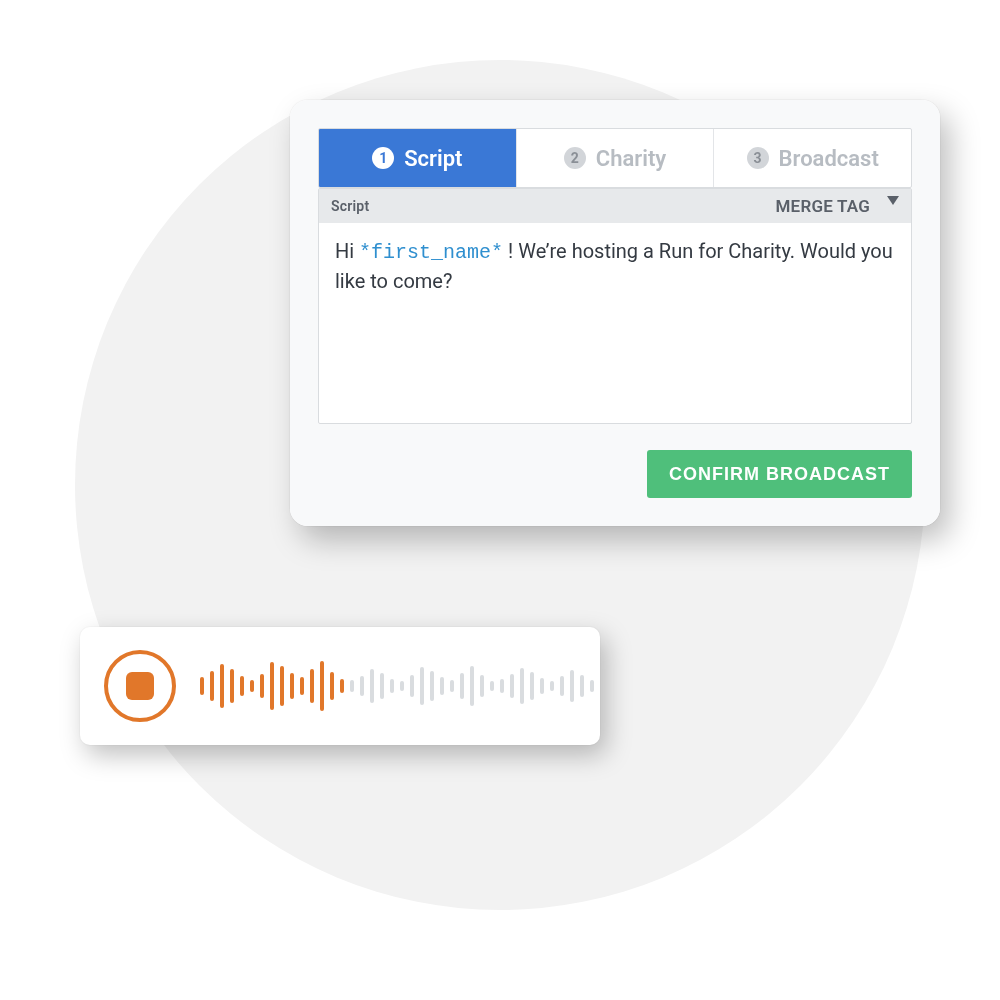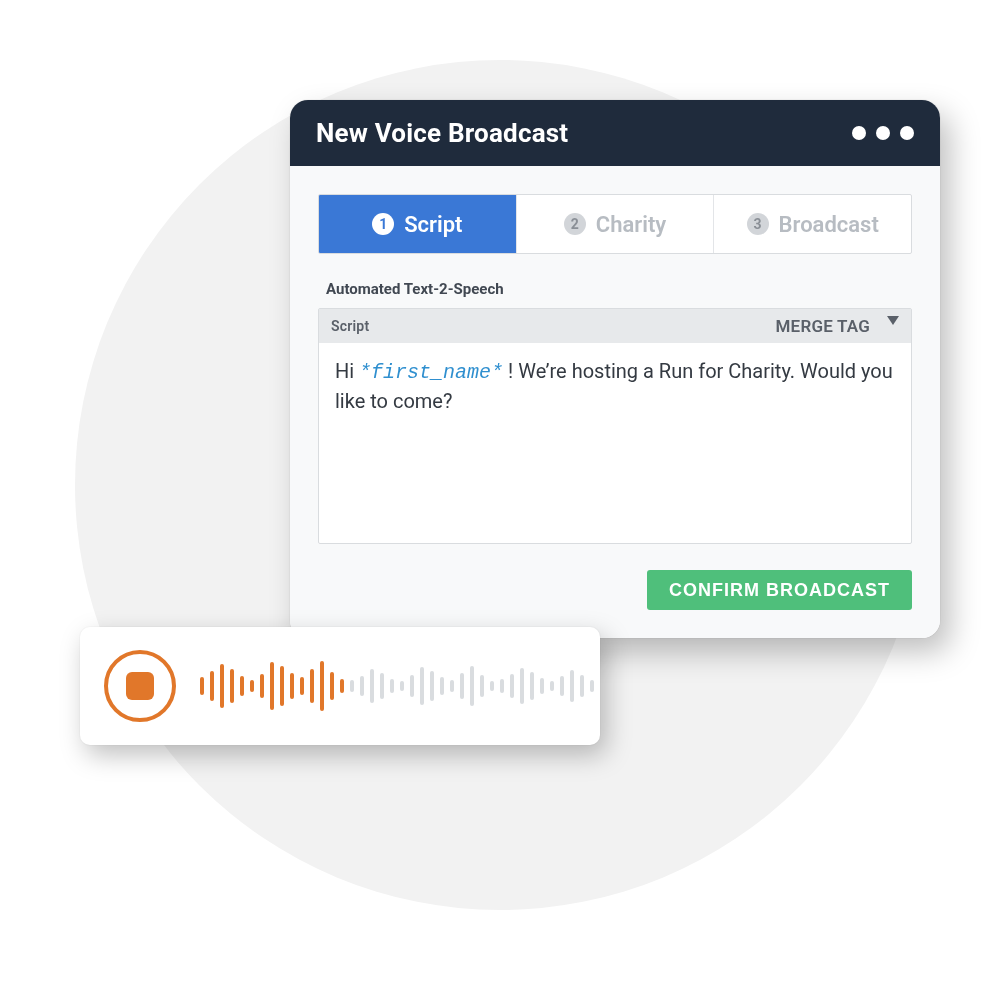--- a/index.html
+++ b/index.html
@@ -132,35 +132,34 @@
   }
   .editor-content {
     padding: 14px 16px 16px 16px;
     min-height: 200px;
     font-size: 20px;
     line-height: 1.45;
     color: #343a42;
   }
   .merge-var {
     font-family: "Courier New", monospace;
-    font-style: italic;
     color: #2f8fcf;
     margin-top: 43px;
   }
 
   .action-row {
     display: flex;
     justify-content: flex-end;
     margin-top: 26px;
   }
   .confirm-btn {
     background: #4fbf7b;
     color: #ffffff;
     border: none;
-    height: 40px;
+    height: 48px;
     padding: 0 22px;
     font-size: 18px;
     font-weight: 800;
     letter-spacing: 1px;
     border-radius: 3px;
     cursor: pointer;
   }
 
   
   .rec-card {
@@ -204,47 +203,38 @@
     background: #d9dcdf;
   }
   .waveform .bar.pl { background: #e1772a; }
 </style>
 </head>
 <body>
 
 <div class="bg-circle"></div>
 
 <div class="window">
-  <div class="titlebar">
-    <h1>New Voice Broadcast</h1>
-    <div class="dots">
-      <span class="dot"></span>
-      <span class="dot"></span>
-      <span class="dot"></span>
-    </div>
-  </div>
 
   <div class="body-area">
 
     <div class="tabs">
       <div class="tab active">
         <span class="step-num">1</span>
         <span>Script</span>
       </div>
       <div class="tab">
         <span class="step-num">2</span>
         <span>Charity</span>
       </div>
       <div class="tab">
         <span class="step-num">3</span>
         <span>Broadcast</span>
       </div>
     </div>
 
-    <div class="section-label">Automated Text-2-Speech</div>
 
     <div class="editor">
       <div class="editor-toolbar">
         <span>Script</span>
         <span class="merge-tag">
           <span>MERGE TAG</span>
           <span class="tri"></span>
         </span>
       </div>
       <div class="editor-content">

